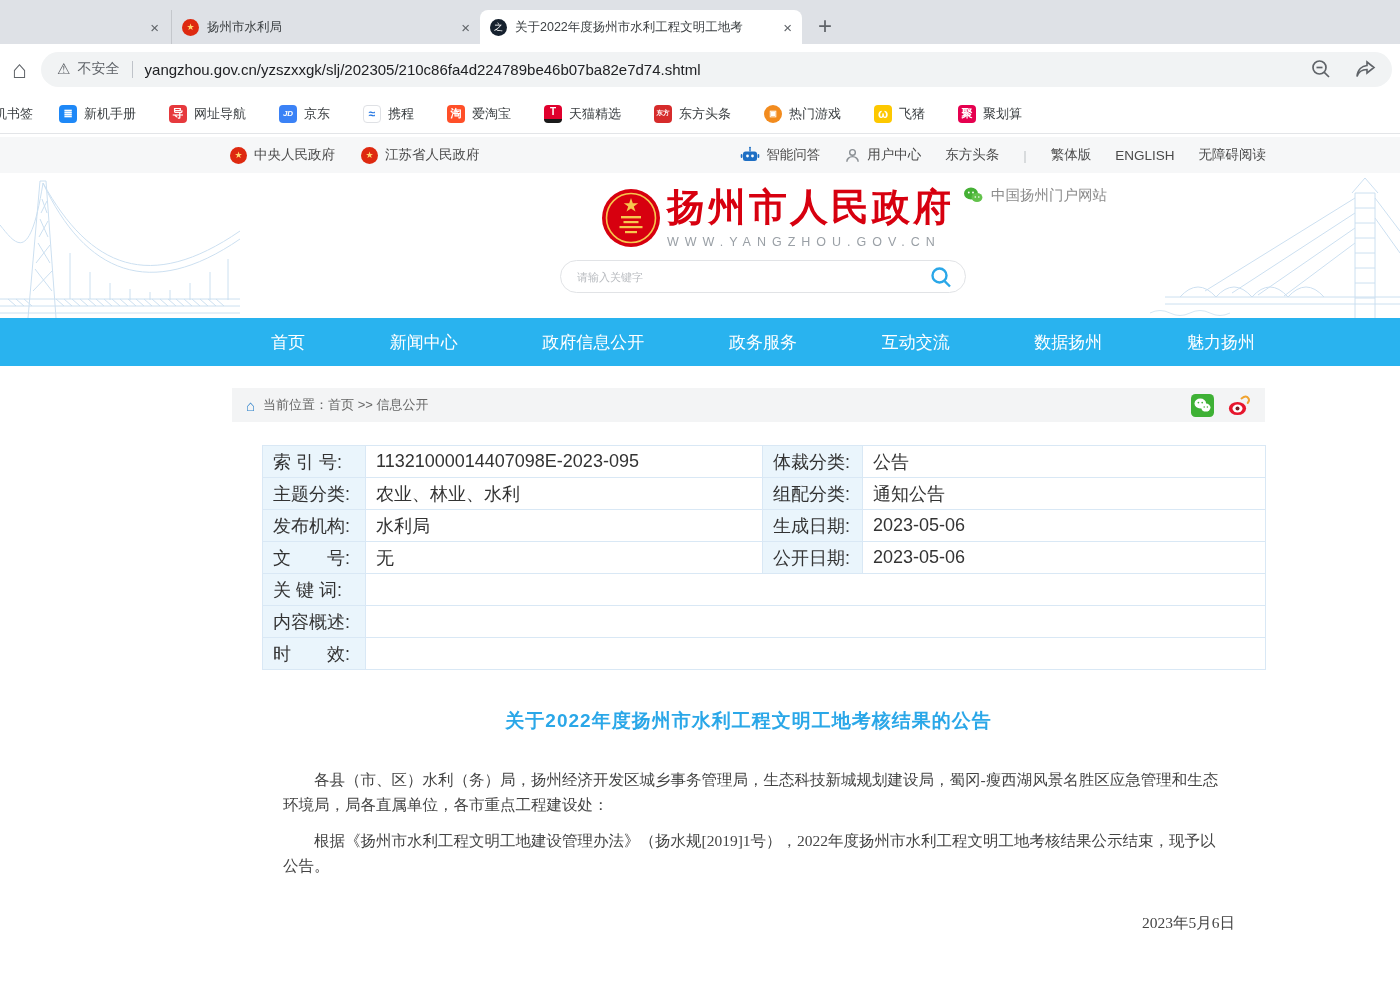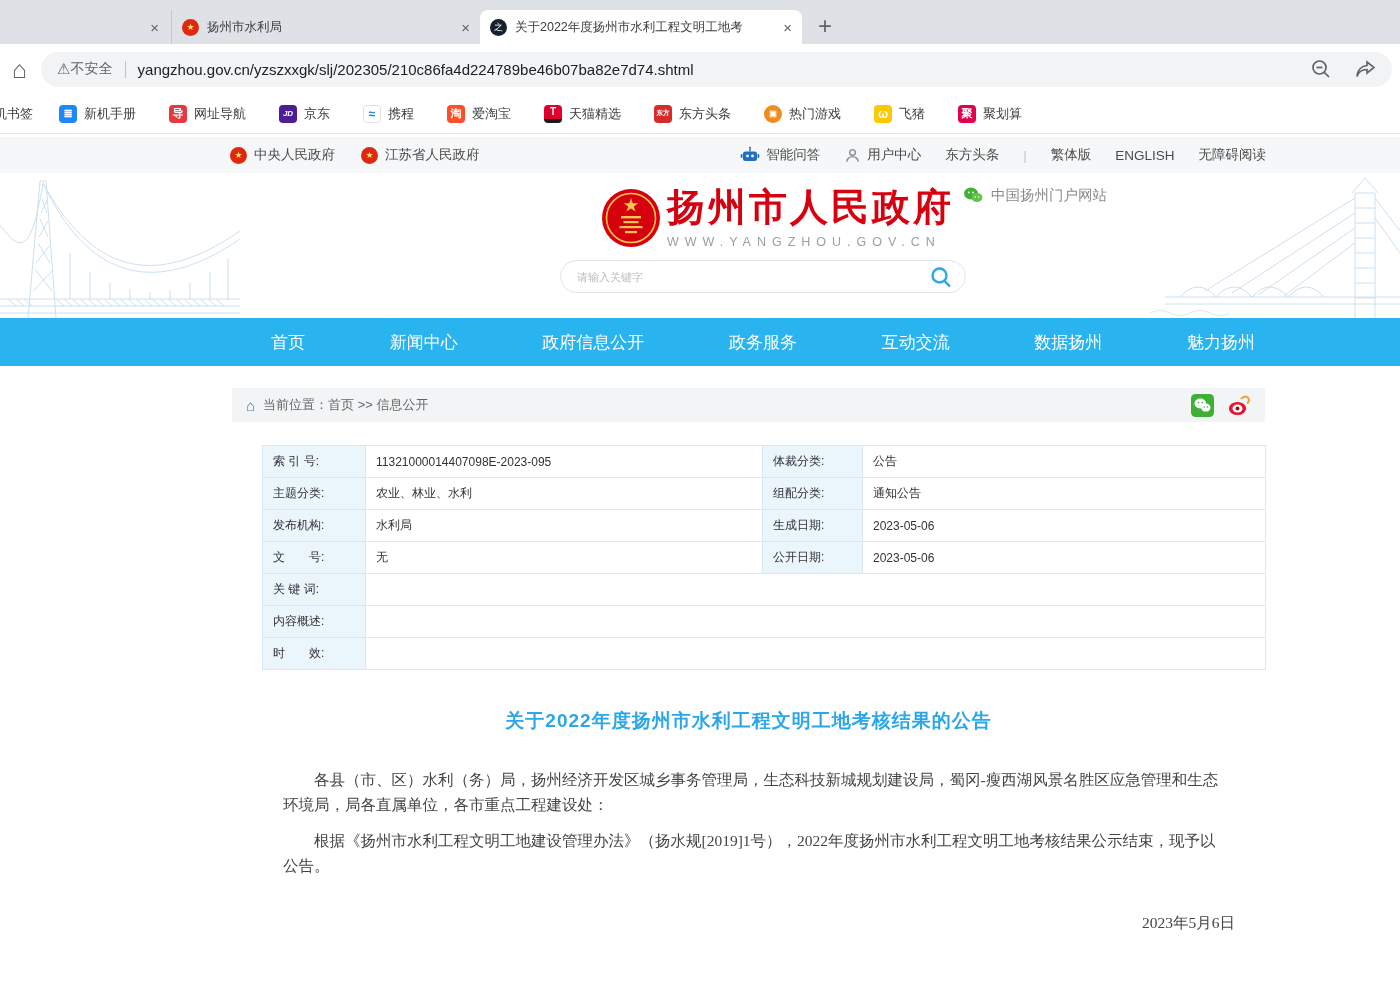--- a/index.html
+++ b/index.html
@@ -20,21 +20,21 @@
   .emblem-sm { width:17px; height:17px; flex:none; background:#de2910; border-radius:50%;
                color:#ffd76e; font-size:9px; display:flex; align-items:center; justify-content:center; }
   .tab-logo { width:17px; height:17px; flex:none; background:#16212e; border-radius:50%;
               color:#fff; font-size:9px; display:flex; align-items:center; justify-content:center; }
 
   .toolbar { height:50px; background:#fff; display:flex; align-items:center; padding:0 8px 0 12px; }
   .home-ic { font-size:25px; color:#5f6368; line-height:1; }
   .omnibox { flex:1; margin-left:14px; height:35px; background:#f1f3f4; border-radius:18px;
              display:flex; align-items:center; padding:0 16px; }
   .warn-ic { color:#5f6368; font-size:15px; }
-  .sec-label { color:#5f6368; font-size:14px; }
+  .sec-label { color:#5f6368; font-size:14px; margin-left:7px; }
   .omni-div { width:1px; height:17px; background:#bfc3c9; margin:0 12px; }
   .url { color:#202124; font-size:15px; white-space:nowrap; }
   .omni-sp { flex:1; }
   .omni-ic { margin-left:22px; display:flex; }
 
   .bookmarks { height:40px; background:#fff; display:flex; align-items:center;
                border-bottom:1px solid #e3e5e8; padding-left:0; }
   .bm { display:flex; align-items:center; gap:7px; margin-right:33px; font-size:13px;
         color:#3c4043; white-space:nowrap; }
   .bm:first-child { margin-left:-6px; margin-right:26px; }
@@ -77,21 +77,21 @@
   .nav-item { color:#fff; font-size:17px; white-space:nowrap; cursor:pointer; }
 
   
   .content { width:1033px; margin-left:232px; }
   .crumb { margin-top:22px; height:34px; background:#f3f4f5; display:flex; align-items:center;
            padding:0 14px; font-size:13px; color:#666; }
   .crumb-home { color:#2a7fc9; font-size:15px; margin-right:8px; }
   .crumb-icons { margin-left:auto; display:flex; gap:13px; align-items:center; }
 
   table.meta { margin:23px 0 0 30px; width:1003px; border-collapse:collapse;
-               font-size:12px; color:#333; table-layout:fixed; }
+               font-size:18px; color:#333; table-layout:fixed; }
   table.meta td { border:1px solid #d9e8f5; height:32px; padding:0 10px; overflow:hidden;
                   white-space:nowrap; }
   td.lbl { background:#eaf5fc; padding-left:24px; }
 
   .article-title { margin-top:38px; text-align:center; color:#2aa7e8;
                    font-size:19px; font-weight:bold; letter-spacing:1px; }
   .article-body { font-family:"Liberation Serif", serif; color:#444; font-size:15.5px; line-height:25px; }
   .article-body p { margin:0 36px 0 51px; text-indent:2em; }
   .p1 { margin-top:33px !important; }
   .p2 { margin-top:11px !important; }
@@ -146,21 +146,21 @@
   </div>
   <div class="bm">
     <span class="bm-ic" style="background: rgb(30, 136, 247);">≣</span>
     <span>新机手册</span>
   </div>
   <div class="bm">
     <span class="bm-ic" style="background: rgb(230, 57, 61);">导</span>
     <span>网址导航</span>
   </div>
   <div class="bm">
-    <span class="bm-ic ic-jd" style="background: #4c1d95;">JD</span>
+    <span class="bm-ic ic-jd" style="background: #3b82f6;">JD</span>
     <span>京东</span>
   </div>
   <div class="bm">
     <span class="bm-ic ic-ctrip" style="background: rgb(255, 255, 255);">≈</span>
     <span>携程</span>
   </div>
   <div class="bm">
     <span class="bm-ic" style="background: rgb(255, 79, 40);">淘</span>
     <span>爱淘宝</span>
   </div>

